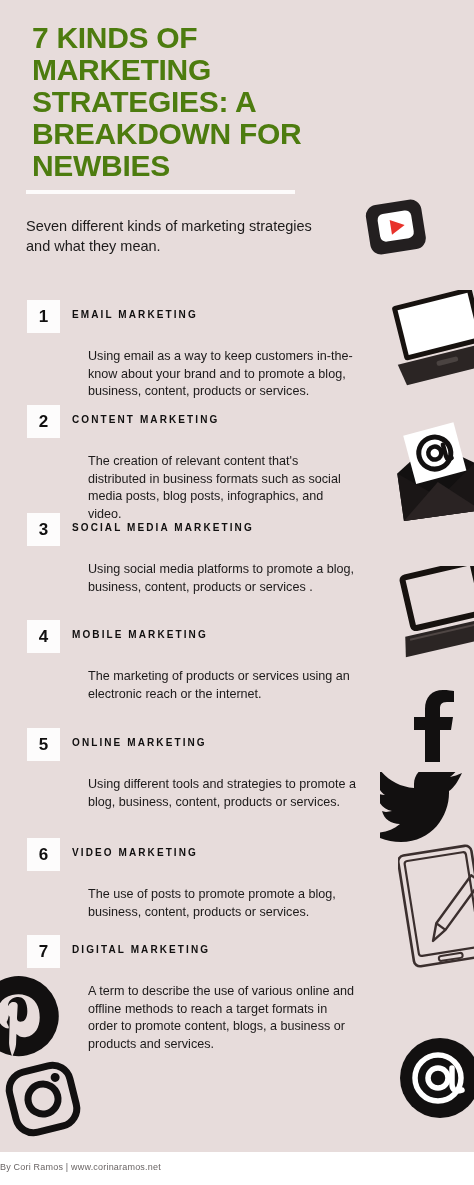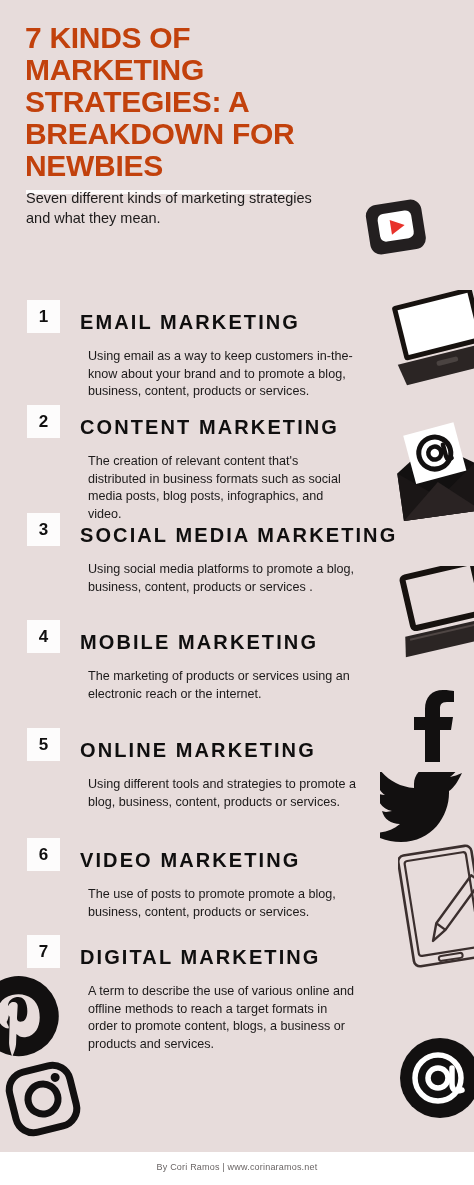--- a/index.html
+++ b/index.html
@@ -34,46 +34,46 @@
   }
 
   
   .content {
     position: relative;
     z-index: 2;
   }
 
   .title {
     position: absolute;
-    left: 25px;
+    left: 32px;
     top: 22px;
     width: 320px;
     margin: 0;
     font-family: "Liberation Sans", sans-serif;
     font-weight: bold;
     font-size: 30px;
     line-height: 32px;
     letter-spacing: -0.3px;
-    color: #c2410c;
+    color: #4d7c0f;
     text-transform: uppercase;
   }
 
   .rule {
     position: absolute;
     left: 26px;
     top: 190px;
     width: 269px;
     height: 4px;
     background: #fdfbfb;
   }
 
   .subtitle {
     position: absolute;
     left: 26px;
-    top: 188px;
+    top: 216px;
     width: 290px;
     margin: 0;
     font-size: 14.5px;
     line-height: 20px;
     color: #1d1b1b;
     font-weight: 500;
   }
 
   
   .item {
@@ -93,24 +93,24 @@
     font-weight: bold;
     font-size: 17px;
     line-height: 33px;
     text-align: center;
     letter-spacing: 0px;
   }
   .item-head {
     position: absolute;
     left: 72px;
     top: 5px;
-    margin: 8px;
+    margin: 0;
     font-family: "Liberation Sans Narrow", "Liberation Sans", sans-serif;
     font-weight: bold;
-    font-size: 20px;
+    font-size: 10px;
     line-height: 19px;
     letter-spacing: 2.1px;
     color: #100f0f;
     text-transform: uppercase;
     white-space: nowrap;
     text-align: center;
   }
   .item-body {
     position: absolute;
     left: 72px;
@@ -131,21 +131,20 @@
     width: 474px;
     height: 33px;
     background: #ffffff;
     z-index: 3;
   }
   .footer-text {
     position: absolute;
     left: 0;
     top: 1162px;
     width: 474px;
-    text-align: center;
     font-size: 9px;
     letter-spacing: 0.2px;
     color: #6a6565;
     z-index: 4;
   }
 </style>
 </head>
 <body>
 
 <div id="poster">

